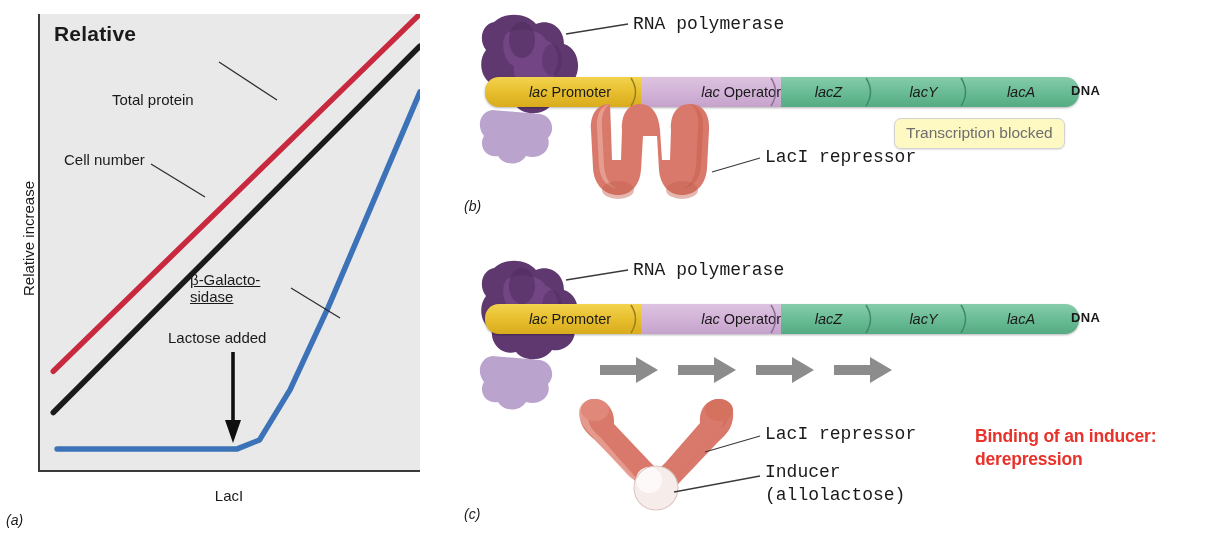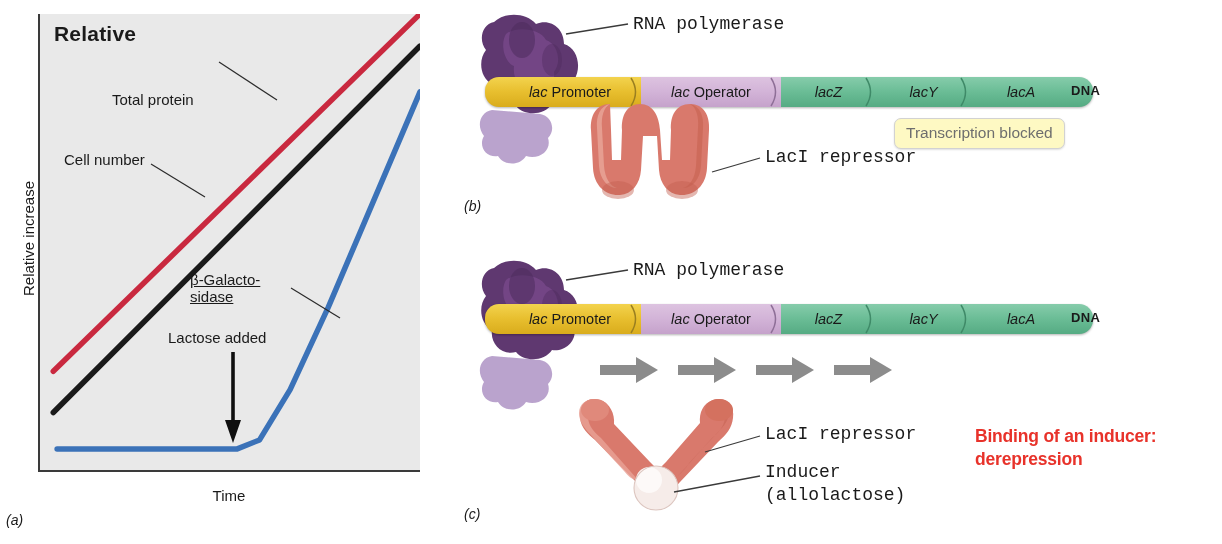--- a/index.html
+++ b/index.html
@@ -32,23 +32,23 @@
   #panel-c{left:460px;top:248px;width:762px;height:296px;}
   .panel-tag{font-size:14px;font-style:italic;}
 
   
   .dna{position:absolute;height:30px;display:flex;align-items:stretch;
        border-radius:4px;filter:drop-shadow(0 1px 1px rgba(0,0,0,.30));}
   .seg{position:relative;display:flex;align-items:center;justify-content:center;
        font-size:14.5px;white-space:nowrap;color:#1a1a1a;}
   .seg.promoter{background:linear-gradient(180deg,#f3d34e 0%,#e8bf2f 48%,#d9ac1c 100%);
                 border-radius:14px 0 0 14px;padding-left:14px;}
-  .seg.operator{background:linear-gradient(180deg,#ddc3e0 0%,#d3b4d8 48%,#c5a2cb 100%);}
+  .seg.operator{background:linear-gradient(180deg,#ddc3e0 0%,#d3b4d8 48%,#c5a2cb 100%);justify-content:flex-end;}
   .seg.gene{background:linear-gradient(180deg,#86ccab 0%,#6bbd96 48%,#55ab83 100%);}
-  .seg.gene.last{border-radius:0 14px 14px 0;padding-right:22px;text-align:center;}
+  .seg.gene.last{border-radius:0 14px 14px 0;padding-right:8px;text-align:center;}
   .seg i{font-style:italic;}
   
   .cap{position:absolute;right:-1px;top:0;width:12px;height:100%;
        pointer-events:none;}
   .cap svg{display:block;}
   .dna-cap-left{position:absolute;left:2px;top:5px;width:13px;height:20px;
        border:1.6px solid #8a7412;border-radius:50%;background:transparent;}
   .dna-label{position:absolute;font-size:13px;font-weight:bold;letter-spacing:.3px;}
 
   
@@ -68,21 +68,21 @@
 <body>
 
 <div class="abs" id="panel-a">
 
   <div class="abs" id="plot-frame"></div>
 
   <div class="abs" id="chart-title">Relative</div>
 
   <div class="abs" id="ylabel">Relative increase</div>
 
-  <div class="abs" id="xlabel">Time</div>
+  <div class="abs" id="xlabel">LacI</div>
 
   <svg id="plot-svg" class="abs" viewBox="0 0 382 458" preserveAspectRatio="none">
     <polyline id="series-total" fill="none" stroke="#c9293f" stroke-width="5.5" stroke-linecap="round" points="15.280000000000001,357.24 382,0"></polyline>
     <polyline id="series-cell" fill="none" stroke="#1a1a1a" stroke-width="5.5" stroke-linecap="round" points="15.280000000000001,398.46 382,32.06"></polyline>
     <polyline id="series-beta" fill="none" stroke="#3b72b8" stroke-width="5.5" stroke-linecap="round" stroke-linejoin="round" points="19.1,435.1 76.4,435.1 152.8,435.1 198.64000000000001,435.1 221.55999999999997,425.94 252.12,375.56 290.32,293.12 382,77.86000000000001"></polyline>
   </svg>
 
   <svg class="ovl" width="460" height="544">
     <line x1="219" y1="62" x2="277" y2="100" stroke="#2b2b2b" stroke-width="1.2"></line>
     <line x1="151" y1="164" x2="205" y2="197" stroke="#2b2b2b" stroke-width="1.2"></line>

